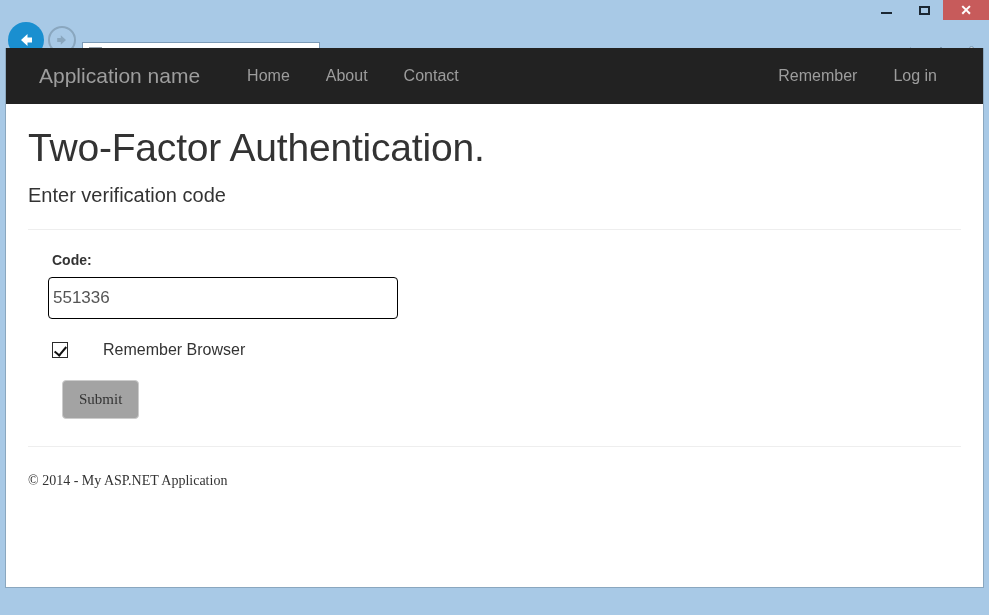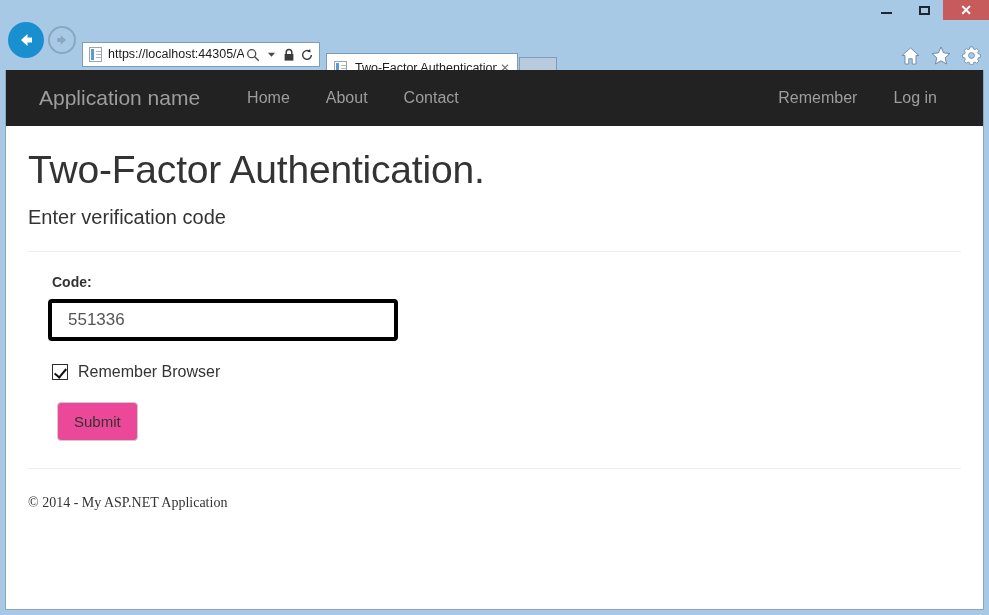--- a/index.html
+++ b/index.html
@@ -204,21 +204,21 @@
     right: 8px; top: 26px;
     display: flex;
     gap: 11px;
     align-items: center;
   }
   .cmd-icons svg { display: block; }
 
   
   .viewport {
     position: absolute;
-    left: 5px; top: 70px;
+    left: 5px; top: 48px;
     width: 979px;
     height: 540px;
     background: #ffffff;
     border: 1px solid #8aa7bf;
     border-top: none;
     box-sizing: border-box;
     overflow: hidden;
   }
 
   
@@ -281,34 +281,35 @@
     font-size: 14px;
     font-weight: bold;
     color: #333333;
     margin: 0 0 9px 4px;
     display: block;
   }
   .code-input {
     width: 350px;
     height: 42px;
     box-sizing: border-box;
-    border: 4px solid #000000;
+    border: 1px solid #000000;
     border-radius: 4px;
     font-size: 17px;
     color: #555555;
-    padding: 0 16px;
+    padding: 0 4px;
     font-family: "Liberation Sans", sans-serif;
     background: #ffffff;
     outline: none;
   }
   .check-row {
     display: flex;
     align-items: center;
     margin-top: 22px;
     margin-left: 4px;
+    gap: 25px;
   }
   .checkbox {
     width: 16px;
     height: 16px;
     border: 1px solid #2b2b2b;
     background: #ffffff;
     box-sizing: border-box;
     position: relative;
     flex: 0 0 auto;
   }
@@ -321,28 +322,28 @@
     border-width: 0 2px 2px 0;
     transform: rotate(40deg);
   }
   .check-label {
     font-size: 16px;
     color: #333333;
     margin-left: 10px;
   }
   .submit-btn {
     margin-top: 21px;
-    margin-left: 9px;
+    margin-left: 14px;
     padding: 10px 16px;
     font-size: 15px;
     color: #333333;
-    background: #ec4899;
+    background: #a3a3a3;
     border: 1px solid #cccccc;
     border-radius: 4px;
-    font-family: Liberation Sans, sans-serif;
+    font-family: Liberation Serif, serif;
     display: inline-block;
   }
   .footer-rule {
     border: none;
     border-top: 1px solid #eeeeee;
     margin: 27px 0 0 0;
   }
   .footer-text {
     font-size: 14px;
     color: #333333;

